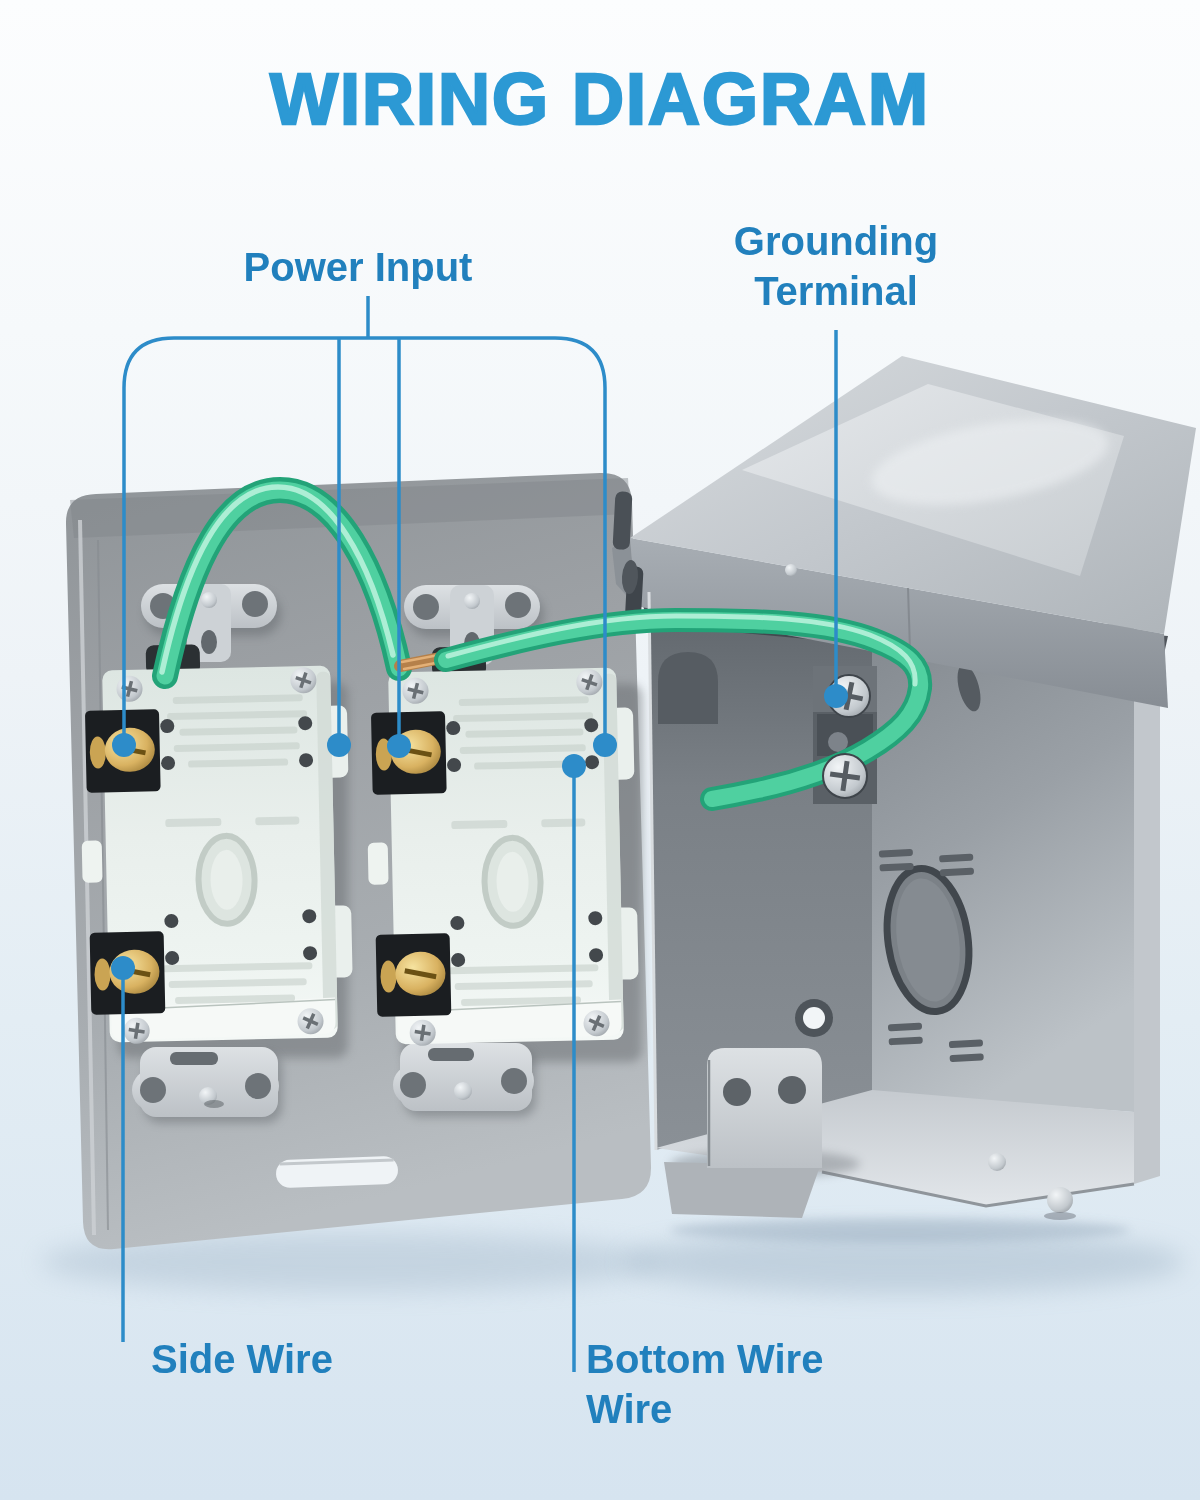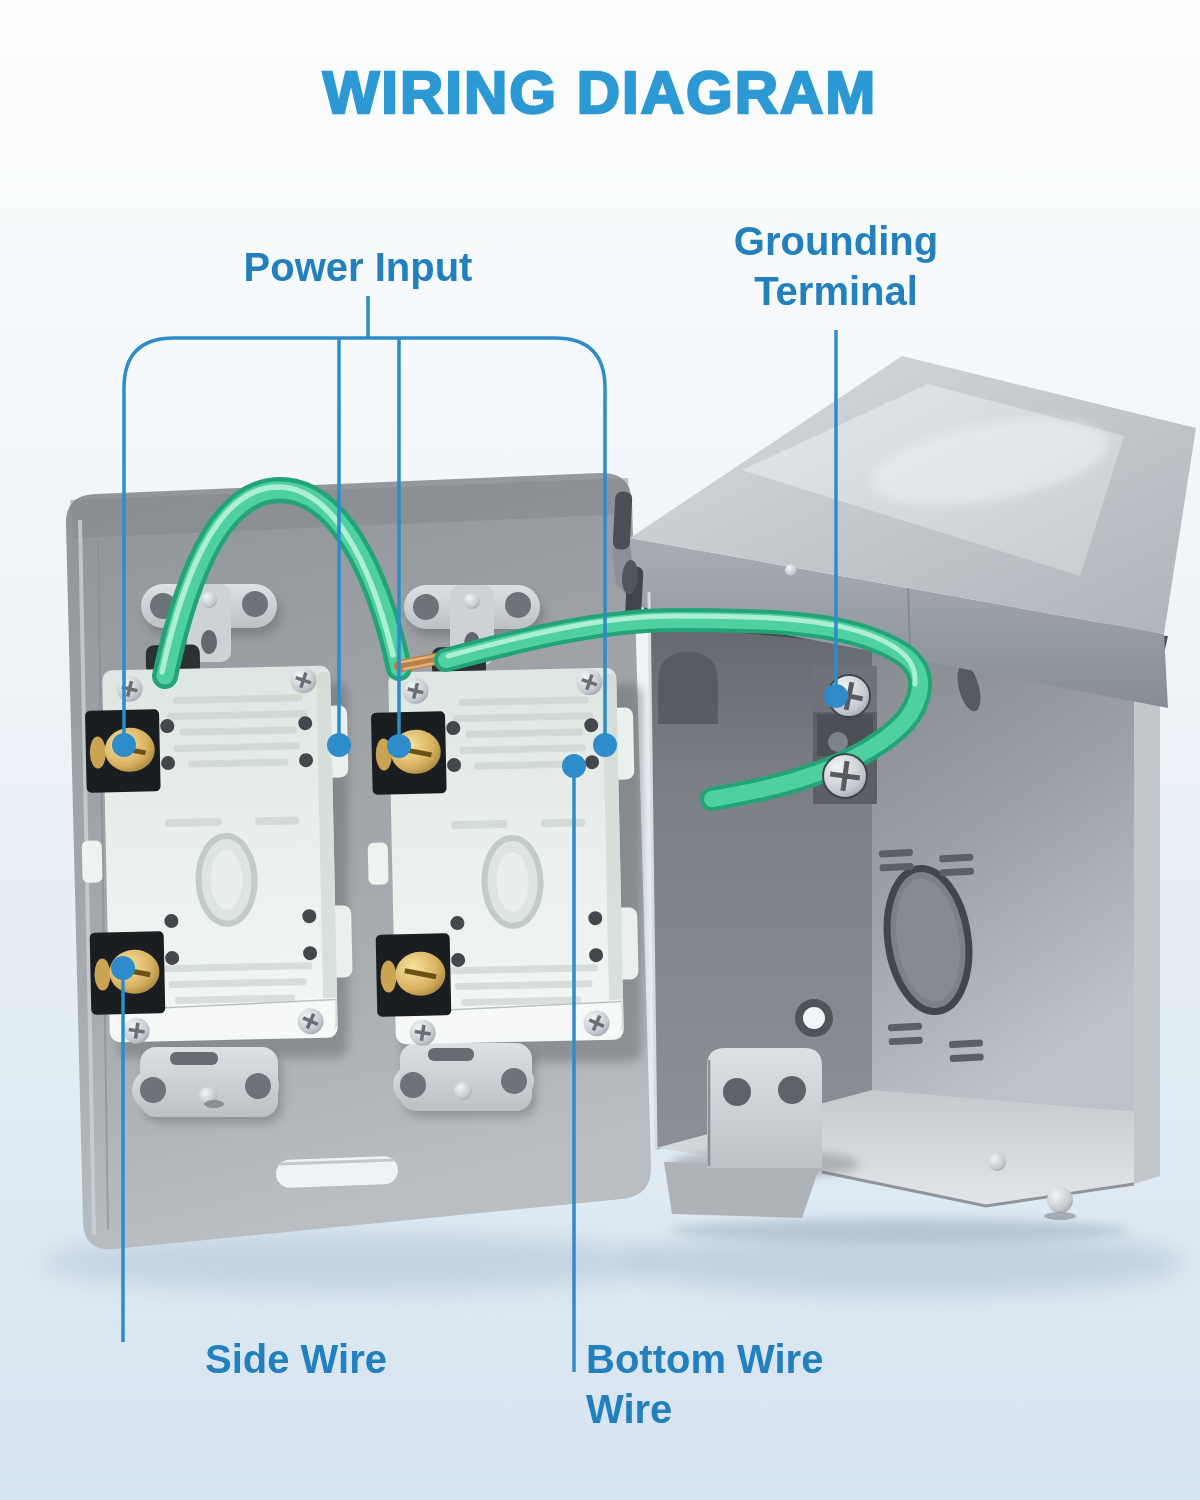--- a/index.html
+++ b/index.html
@@ -9,30 +9,30 @@
   body{
     width:1200px;height:1500px;
     font-family:"Liberation Sans", sans-serif;
     background:linear-gradient(180deg,#fcfdfe 0%,#f6f9fb 22%,#eef3f7 45%,#e3edf4 68%,#d6e4f0 100%);
     overflow:hidden;
   }
   .stage{position:relative;width:1200px;height:1500px;}
   .illustration{position:absolute;left:0;top:0;}
   .page-title{
     position:absolute;left:0;top:58px;width:1200px;text-align:center;
-    font-size:60px;font-weight:bold;letter-spacing:2px;color:var(--c-title);
+    font-size:72px;font-weight:bold;letter-spacing:2px;color:var(--c-title);
     -webkit-text-stroke:2.5px var(--c-title);
     white-space:nowrap;
   }
   .callout-label{
     position:absolute;color:var(--c-label);font-weight:bold;font-size:40px;line-height:1.25;
   }
   .lbl-power{left:158px;top:242px;width:400px;text-align:center;}
   .lbl-ground{left:648px;top:216px;width:376px;text-align:center;}
-  .lbl-side{left:136px;top:1334px;width:320px;text-align:center;}
+  .lbl-side{left:151px;top:1334px;width:320px;}
   .lbl-bottom{left:586px;top:1334px;width:300px;}
 </style>
 </head>
 <body>
 
 <div class="stage">
 
 <svg class="illustration" width="1200" height="1500" viewBox="0 0 1200 1500" xmlns="http://www.w3.org/2000/svg">
   <defs>
     <linearGradient id="gPlate" x1="0" y1="0" x2="0.2" y2="1">

